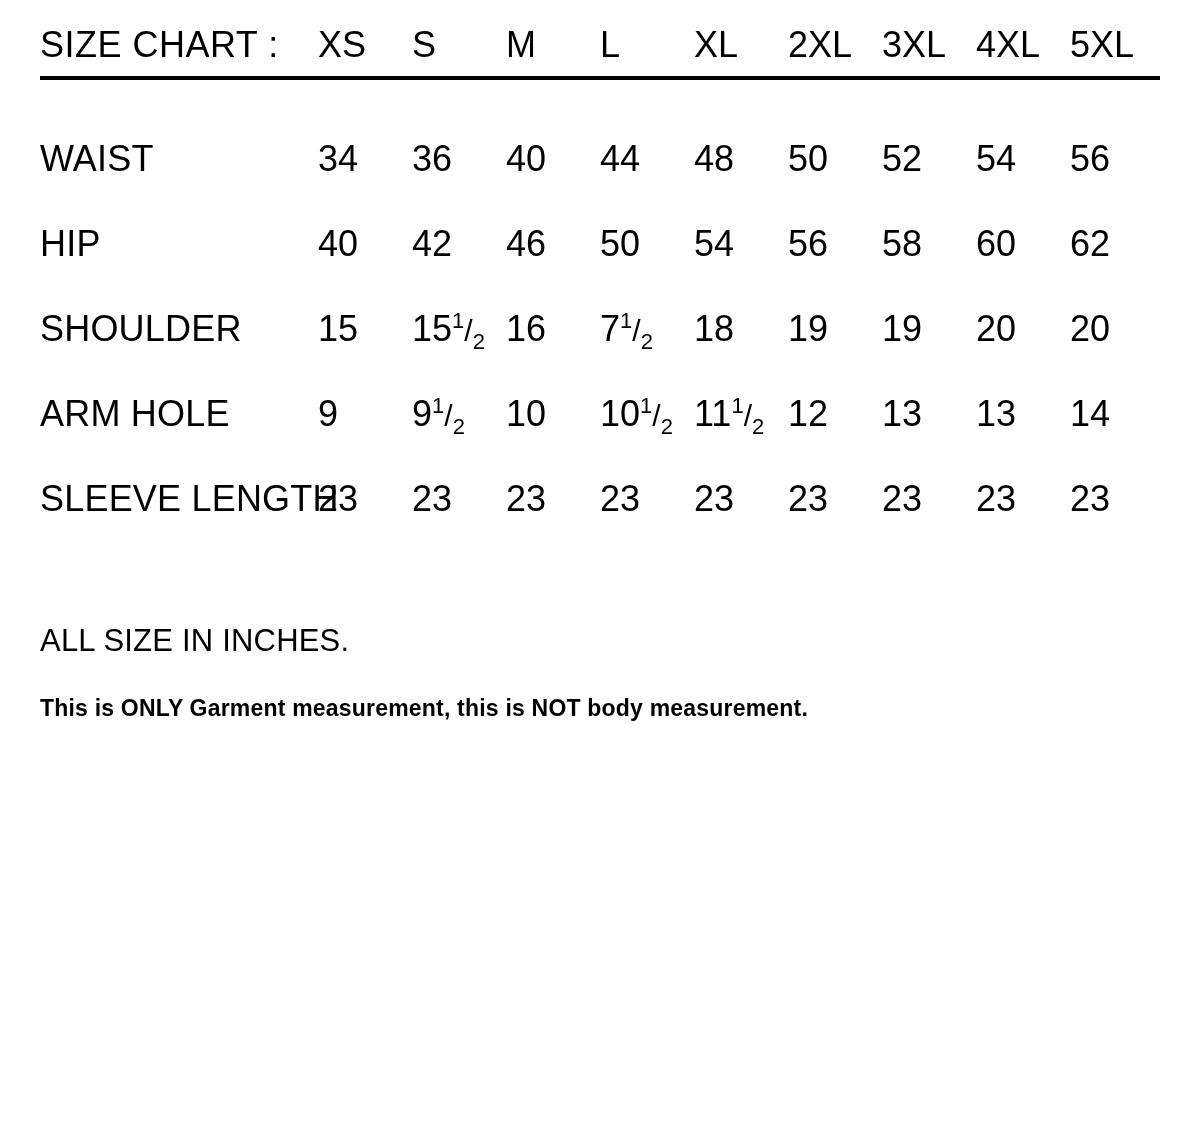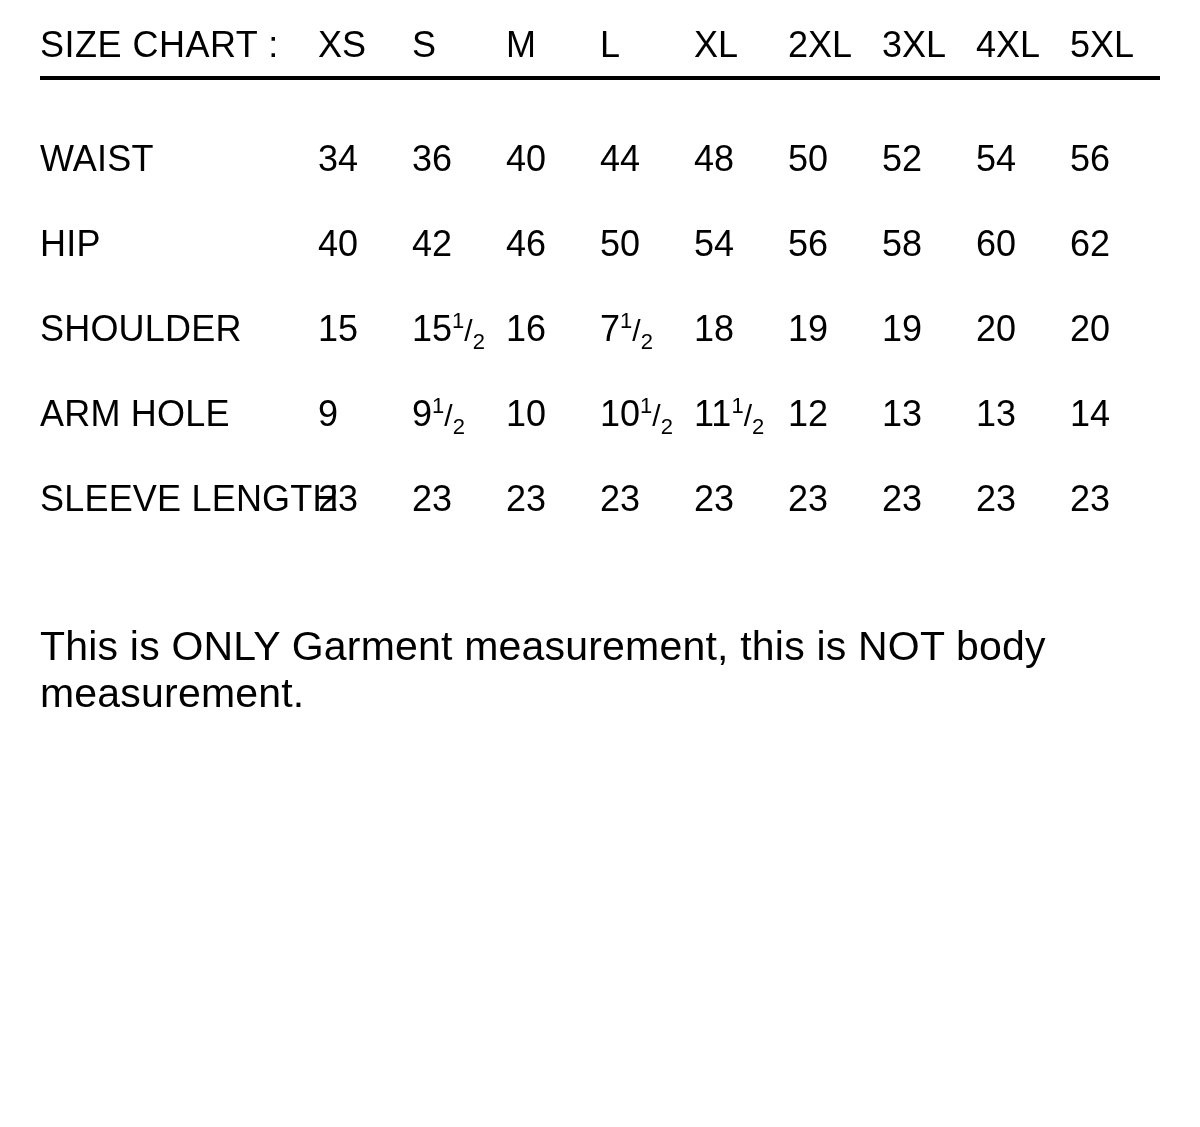--- a/index.html
+++ b/index.html
@@ -84,22 +84,22 @@
   }
   .notes {
     margin-top: 60px;
   }
   .note {
     font-size: 31px;
     margin-bottom: 36px;
     letter-spacing: 0.2px;
   }
   .note.bold {
-    font-weight: normal;
-    font-size: 41px;
+    font-weight: bold;
+    font-size: 23px;
   }
 </style>
 </head>
 <body>
 
 <div class="sheet">
 
   <table class="size-table">
     <colgroup>
       <col class="c-label">
@@ -200,16 +200,17 @@
         <td>23</td>
         <td>23</td>
         <td>23</td>
         <td>23</td>
         <td>23</td>
       </tr>
     </tbody>
   </table>
 
   <div class="notes">
+    <div class="note">ALL SIZE IN INCHES.</div>
     <div class="note bold">This is ONLY Garment measurement, this is NOT body measurement.</div>
   </div>
 
 </div>
 
 </body></html>

